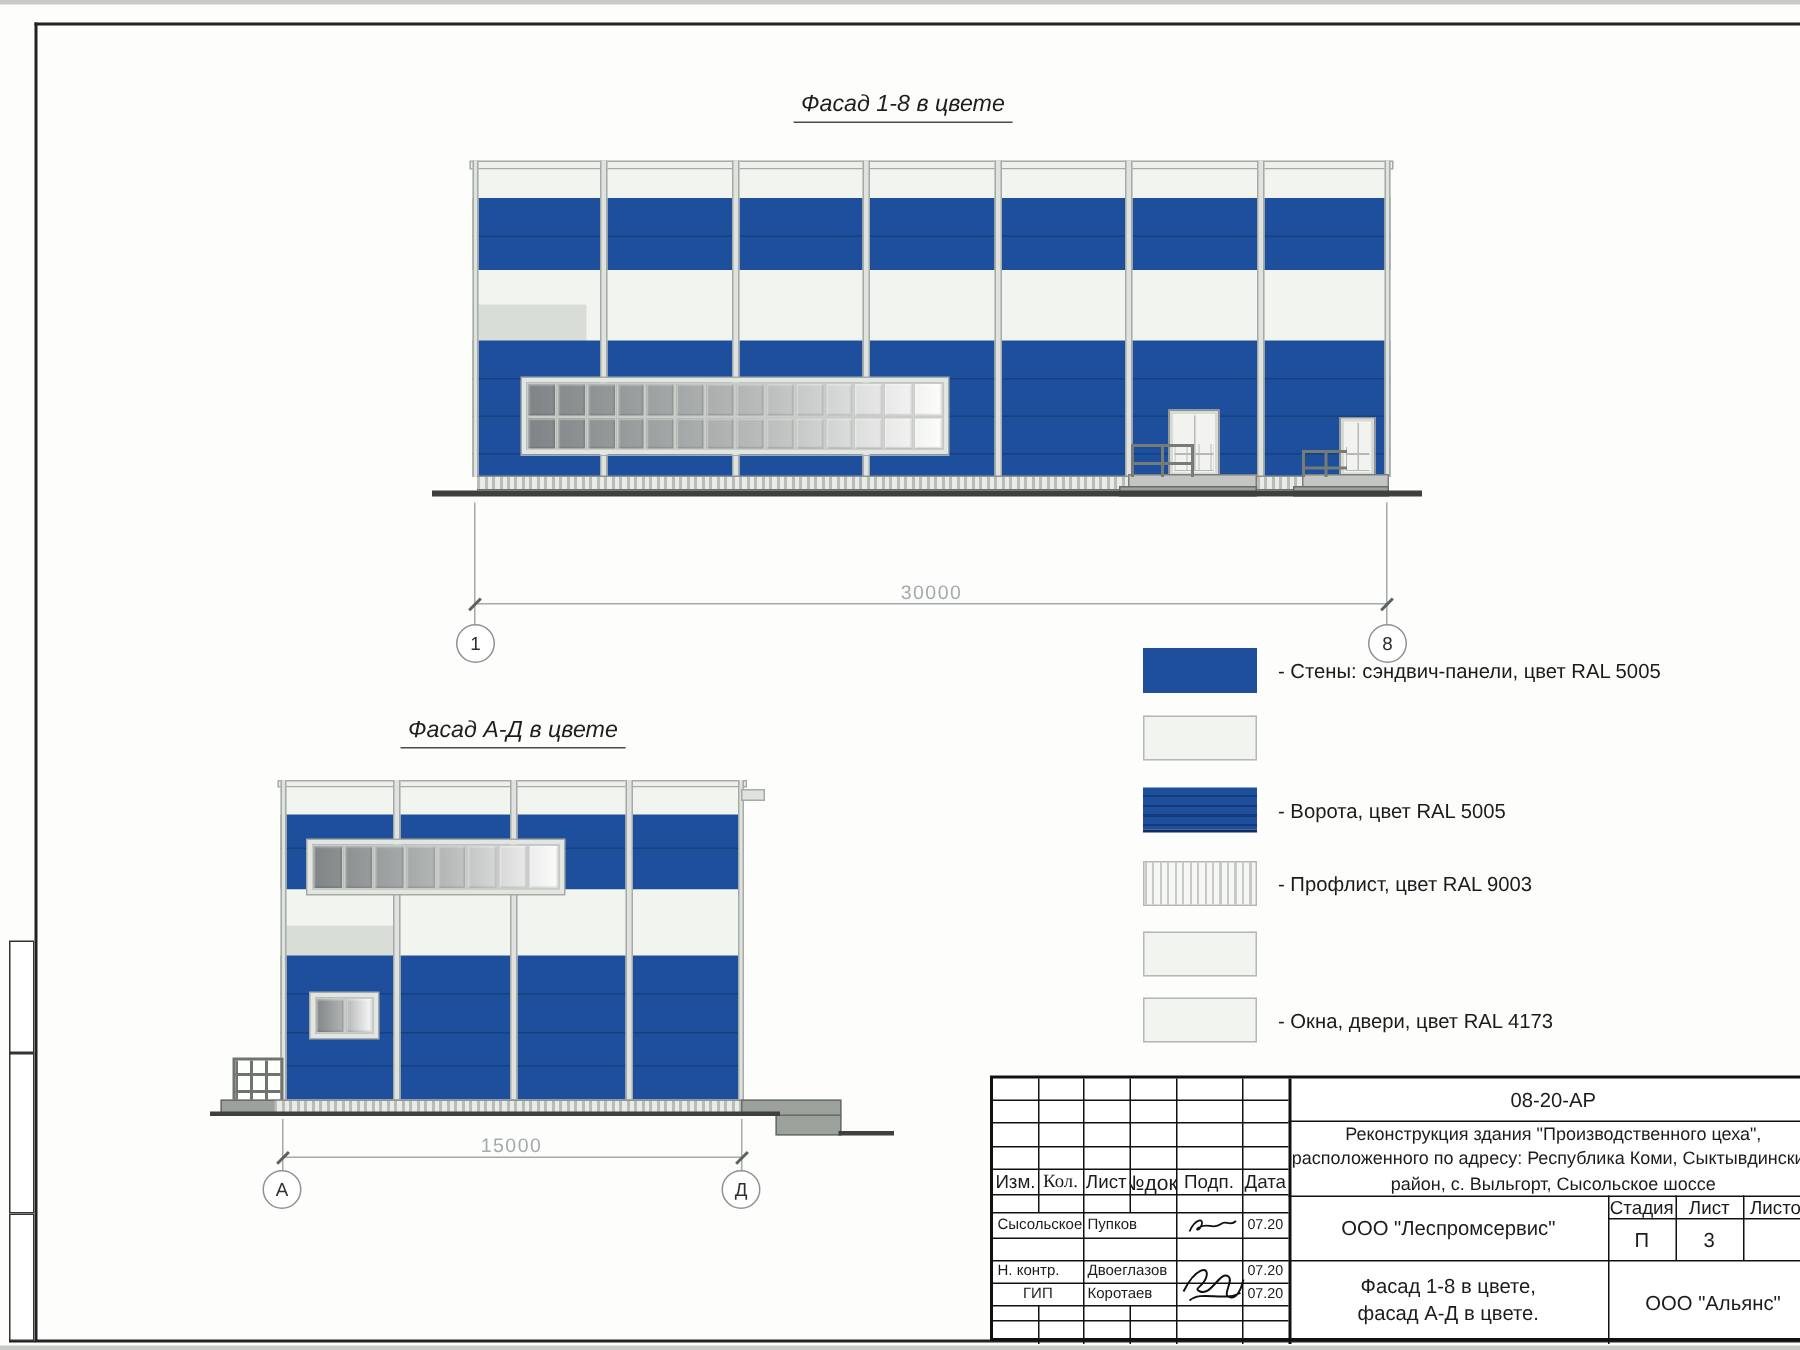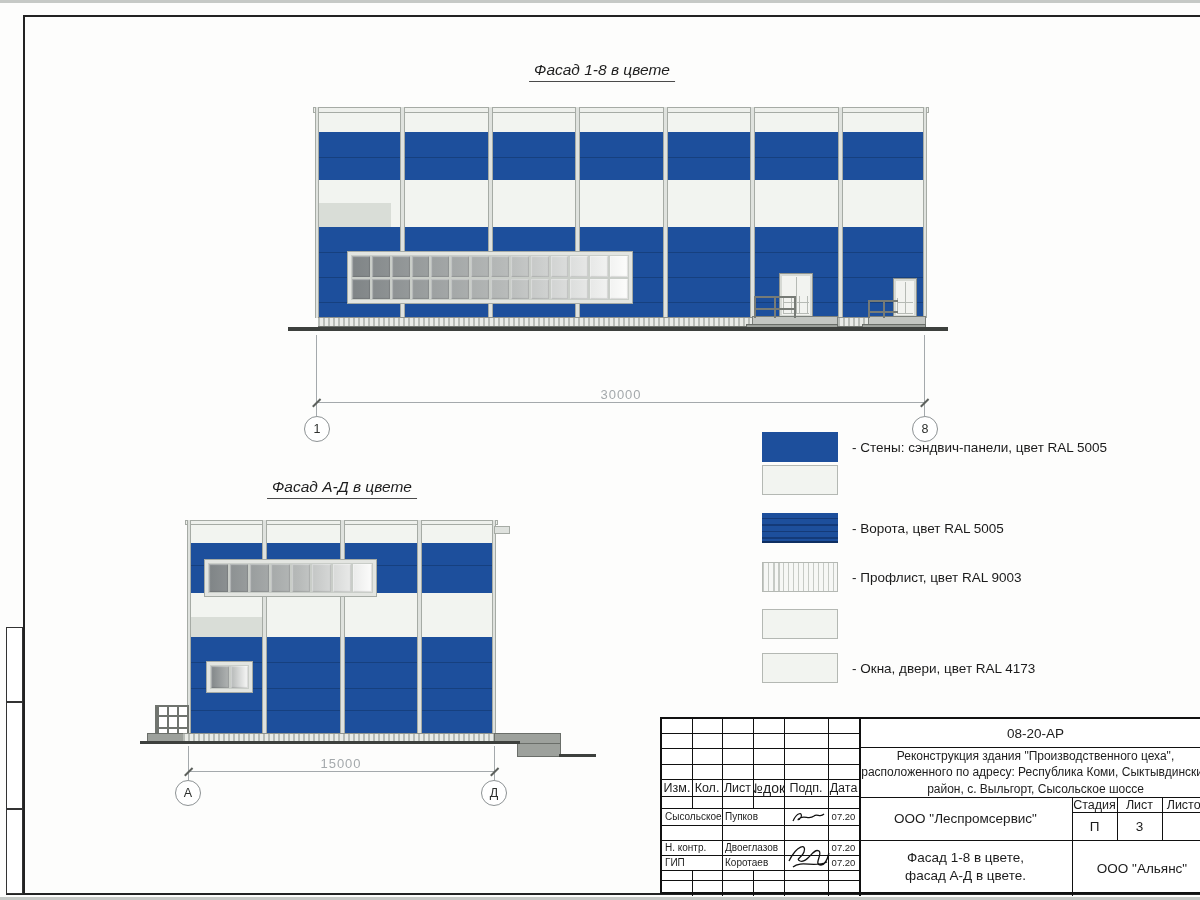--- a/index.html
+++ b/index.html
@@ -55,21 +55,21 @@
   .extline { position:absolute; width:1px; background:var(--dim_gray); }
   .dimline { position:absolute; height:1px; background:var(--dim_gray); }
   .tick { position:absolute; width:11px; height:1.5px; background:#5d615d; transform:rotate(-45deg); }
   .dimtext { position:absolute; transform:translateX(-50%); font-size:13px; letter-spacing:1px; color:var(--dim_gray); }
   .axis { position:absolute; width:26px; height:26px; border-radius:50%; border:1px solid #8d9294; background:#fff;
           display:flex; align-items:center; justify-content:center; font-size:12.5px; color:#2e302e; }
 
   
   .legend { position:absolute; left:762px; top:432px; width:436px; }
   .lg-row { display:flex; align-items:center; }
-  .lg-row:nth-child(1){ margin-bottom:3px; } .lg-row:nth-child(2){ margin-bottom:18px; }
+  .lg-row:nth-child(1){ margin-bottom:15px; } .lg-row:nth-child(2){ margin-bottom:18px; }
   .lg-row:nth-child(3){ margin-bottom:19px; } .lg-row:nth-child(4){ margin-bottom:17px; }
   .lg-row:nth-child(5){ margin-bottom:14px; }
   .sw { width:76px; height:30px; flex:0 0 76px; margin-right:14px; }
   .sw.solid-blue { background:var(--blue_ral5005); }
   .sw.solid-white { background:var(--white_ral9003); border:1px solid #b4b8b3; }
   .sw.gate-blue { background:repeating-linear-gradient(180deg,var(--blue_ral5005) 0 5px,#143a78 5px 6.5px); border-bottom:2px solid #0f2f62; }
   .sw.hatch-vertical { background:repeating-linear-gradient(90deg,#c6cac5 0 1.5px,#f6f7f5 1.5px 5px); border:1px solid #b4b8b3; }
   .lg-label { font-size:13.5px; color:#1b1b1b; line-height:17px; }
 
   
@@ -292,35 +292,35 @@
     <div class="vl" style="left:197px;top:0;height:177px;width:1.5px;"></div>
     <div class="tl" style="left:197px;top:28px;width:353px;"></div>
     <div class="tl" style="left:197px;top:78px;width:353px;"></div>
     <div class="tl" style="left:197px;top:121px;width:353px;"></div>
     <div class="vl" style="left:410px;top:78px;height:99px;"></div>
     <div class="tl" style="left:410px;top:93px;width:140px;"></div>
     <div class="vl" style="left:455px;top:78px;height:43px;"></div>
     <div class="vl" style="left:500px;top:78px;height:43px;"></div>
 
     <div class="tb-cell hdr" style="left:0;top:60px;width:30px;height:17px;">Изм.</div>
-    <div class="tb-cell hdr" style="left:30px;top:60px;width:30px;height:17px;">Кол.</div>
+    <div class="tb-cell hdr" style="left:30px;top:60px;width:30px;height:17px;font-family:Liberation Serif, serif;">Кол.</div>
     <div class="tb-cell hdr" style="left:60px;top:60px;width:31px;height:17px;">Лист</div>
     <div class="tb-cell" style="left:91px;top:60px;width:31px;height:17px;font-size:14px;">№док.</div>
     <div class="tb-cell hdr" style="left:122px;top:60px;width:44px;height:17px;">Подп.</div>
     <div class="tb-cell hdr" style="left:166px;top:60px;width:31px;height:17px;">Дата</div>
 
     <div class="tb-cell tb-left small" style="left:0;top:89px;width:60px;height:17px;">Сысольское</div>
     <div class="tb-cell tb-left small" style="left:60px;top:89px;width:62px;height:17px;">Пупков</div>
     <div class="tb-cell tiny" style="left:166px;top:89px;width:31px;height:17px;">07.20</div>
 
     <div class="tb-cell tb-left small" style="left:0;top:121px;width:60px;height:15px;">Н. контр.</div>
     <div class="tb-cell tb-left small" style="left:60px;top:121px;width:62px;height:15px;">Двоеглазов</div>
     <div class="tb-cell tiny" style="left:166px;top:121px;width:31px;height:15px;">07.20</div>
 
-    <div class="tb-cell tb-left small" style="left:0;top:136px;width:60px;height:15px;">ГИП</div>
+    <div class="tb-cell tb-left small" style="left:17px;top:136px;width:60px;height:15px;">ГИП</div>
     <div class="tb-cell tb-left small" style="left:60px;top:136px;width:62px;height:15px;">Коротаев</div>
     <div class="tb-cell tiny" style="left:166px;top:136px;width:31px;height:15px;">07.20</div>
 
     <svg class="abs" style="left:126px;top:91px;" width="38" height="14" viewBox="0 0 38 14">
       <path d="M5 11 C 9 2,15 2,13 7 C 11 11,8 10,12 8 C 17 5,21 10,26 6 C 29 3,32 8,36 4" stroke="#101010" stroke-width="1.2" fill="none"></path>
     </svg>
     <svg class="abs" style="left:123px;top:120px;" width="46" height="32" viewBox="0 0 46 32">
       <path d="M4 22 C 12 6,22 4,19 13 C 17 19,10 20,15 22 C 23 25,28 8,34 12 C 38 15,28 26,36 26 C 41 26,43 18,44 14 M8 28 C 16 21,30 29,42 23" stroke="#101010" stroke-width="1.3" fill="none"></path>
     </svg>
 

